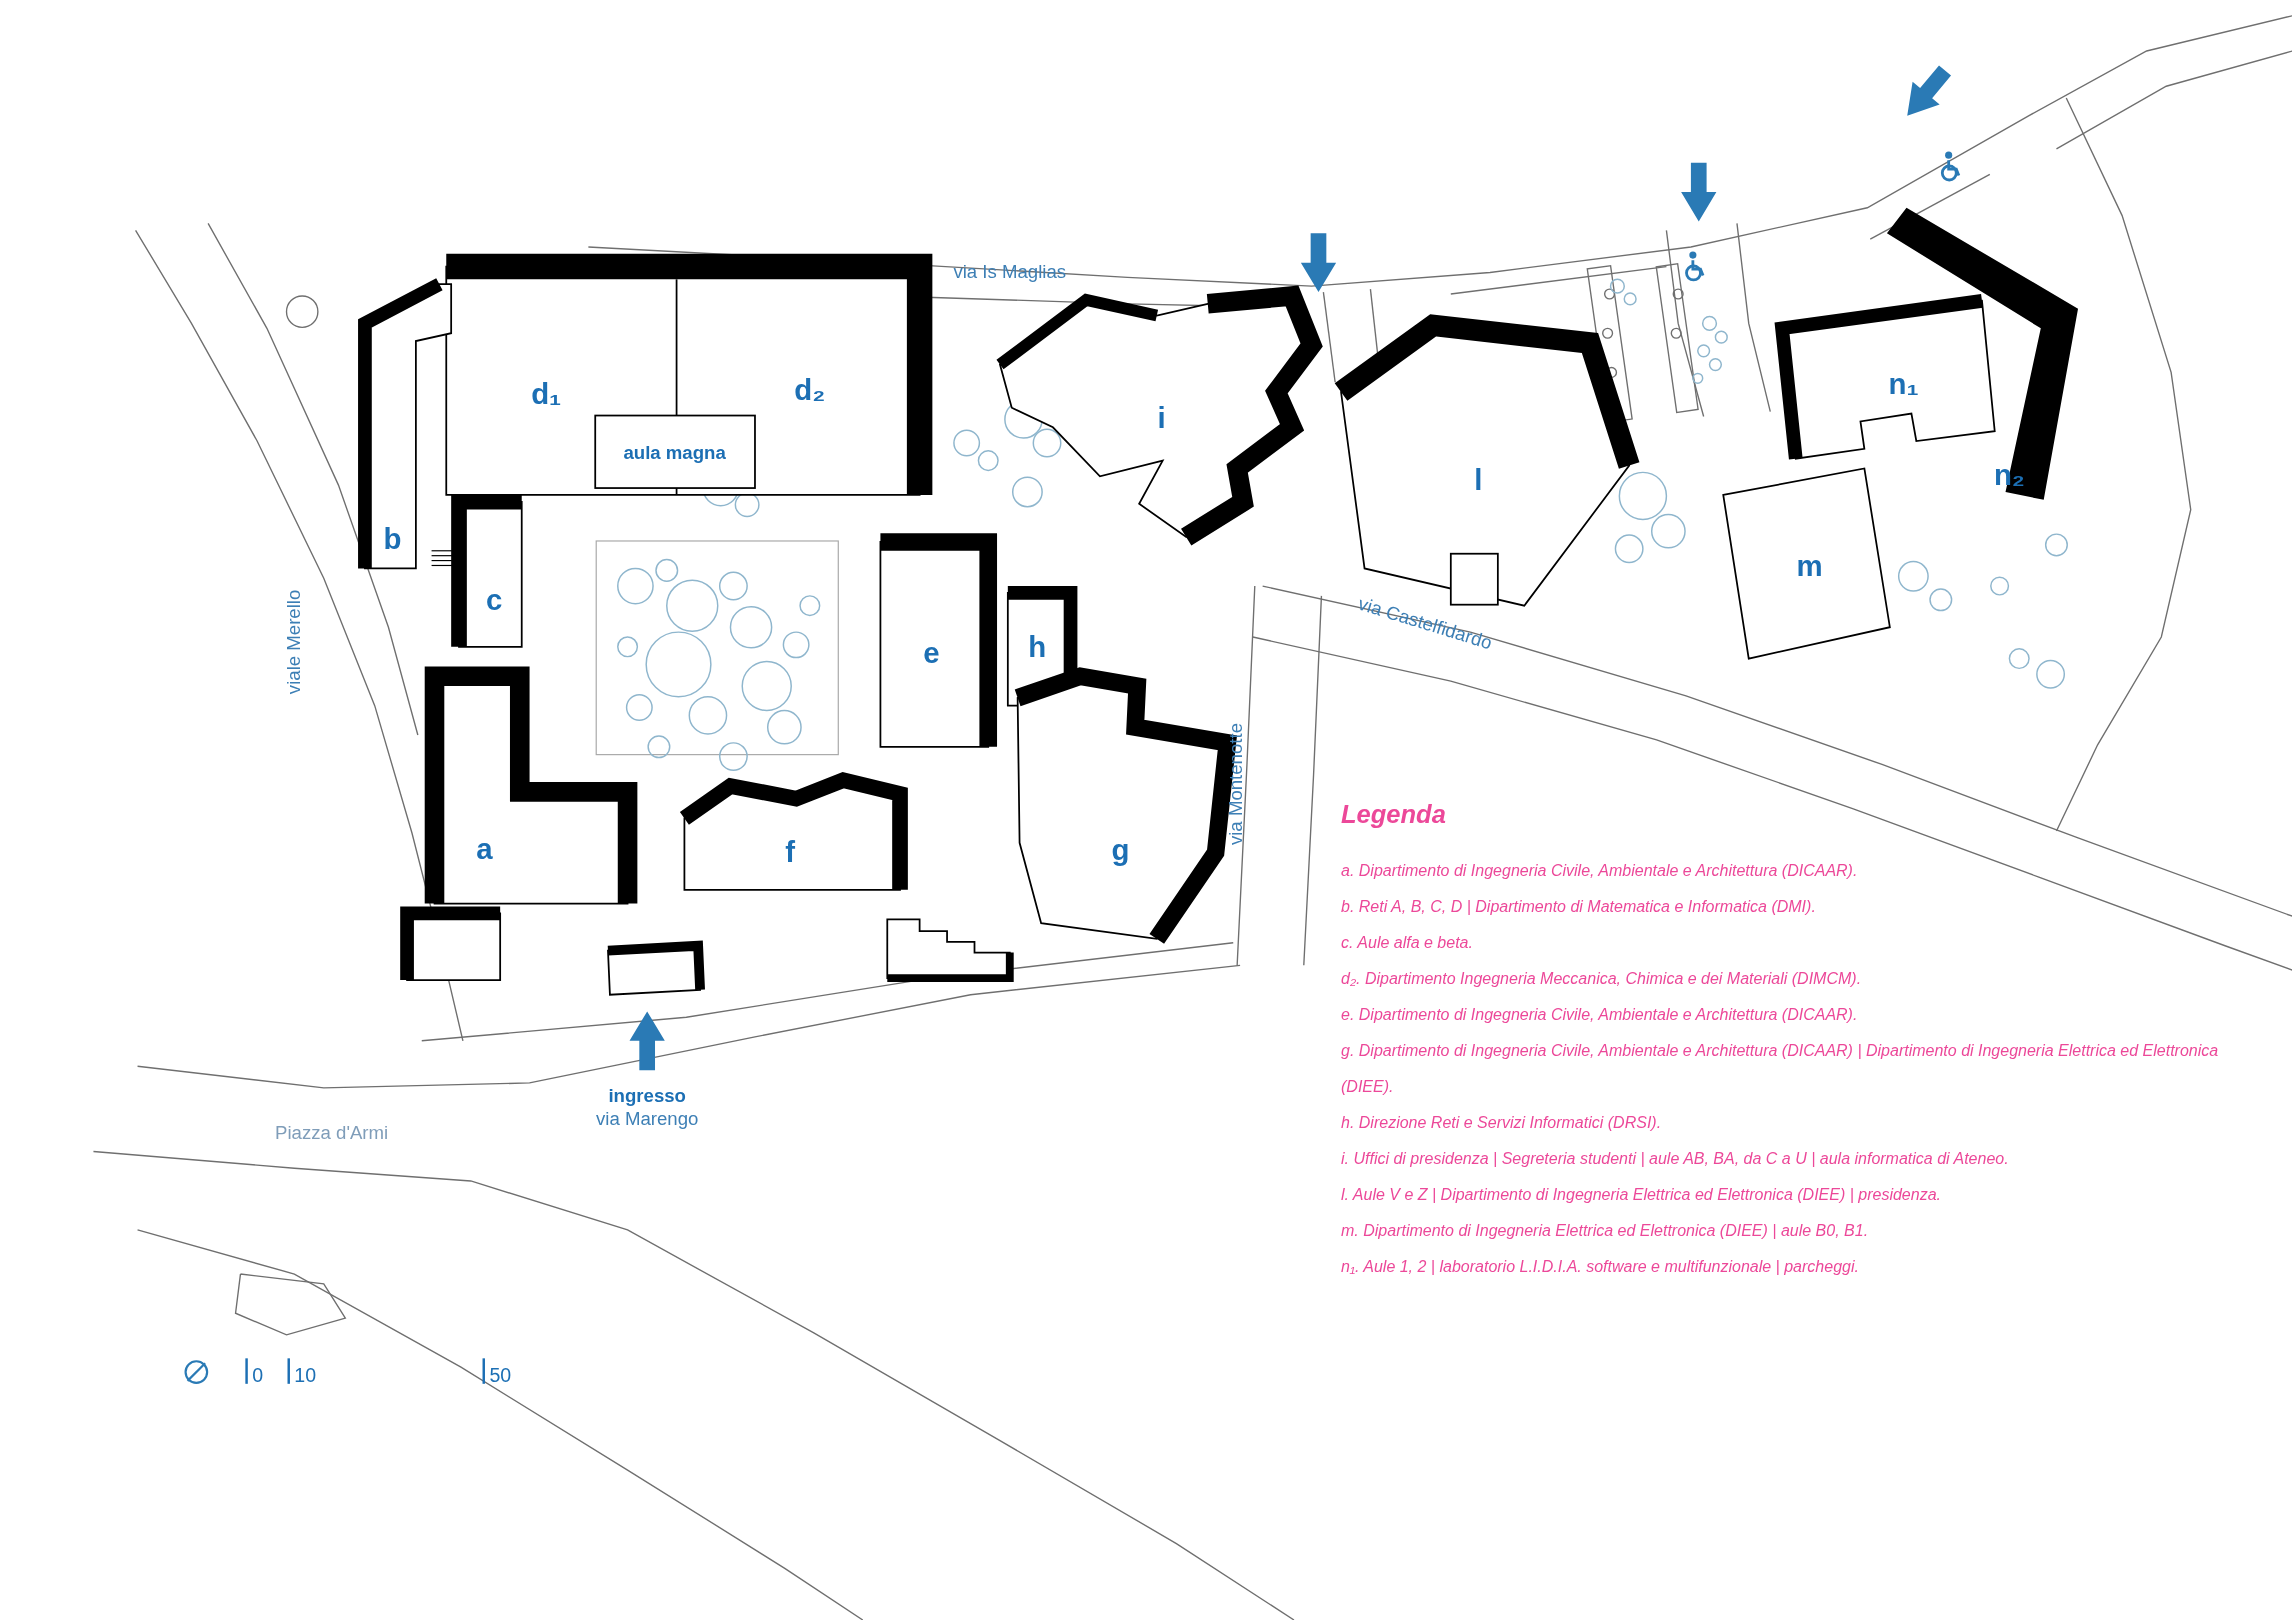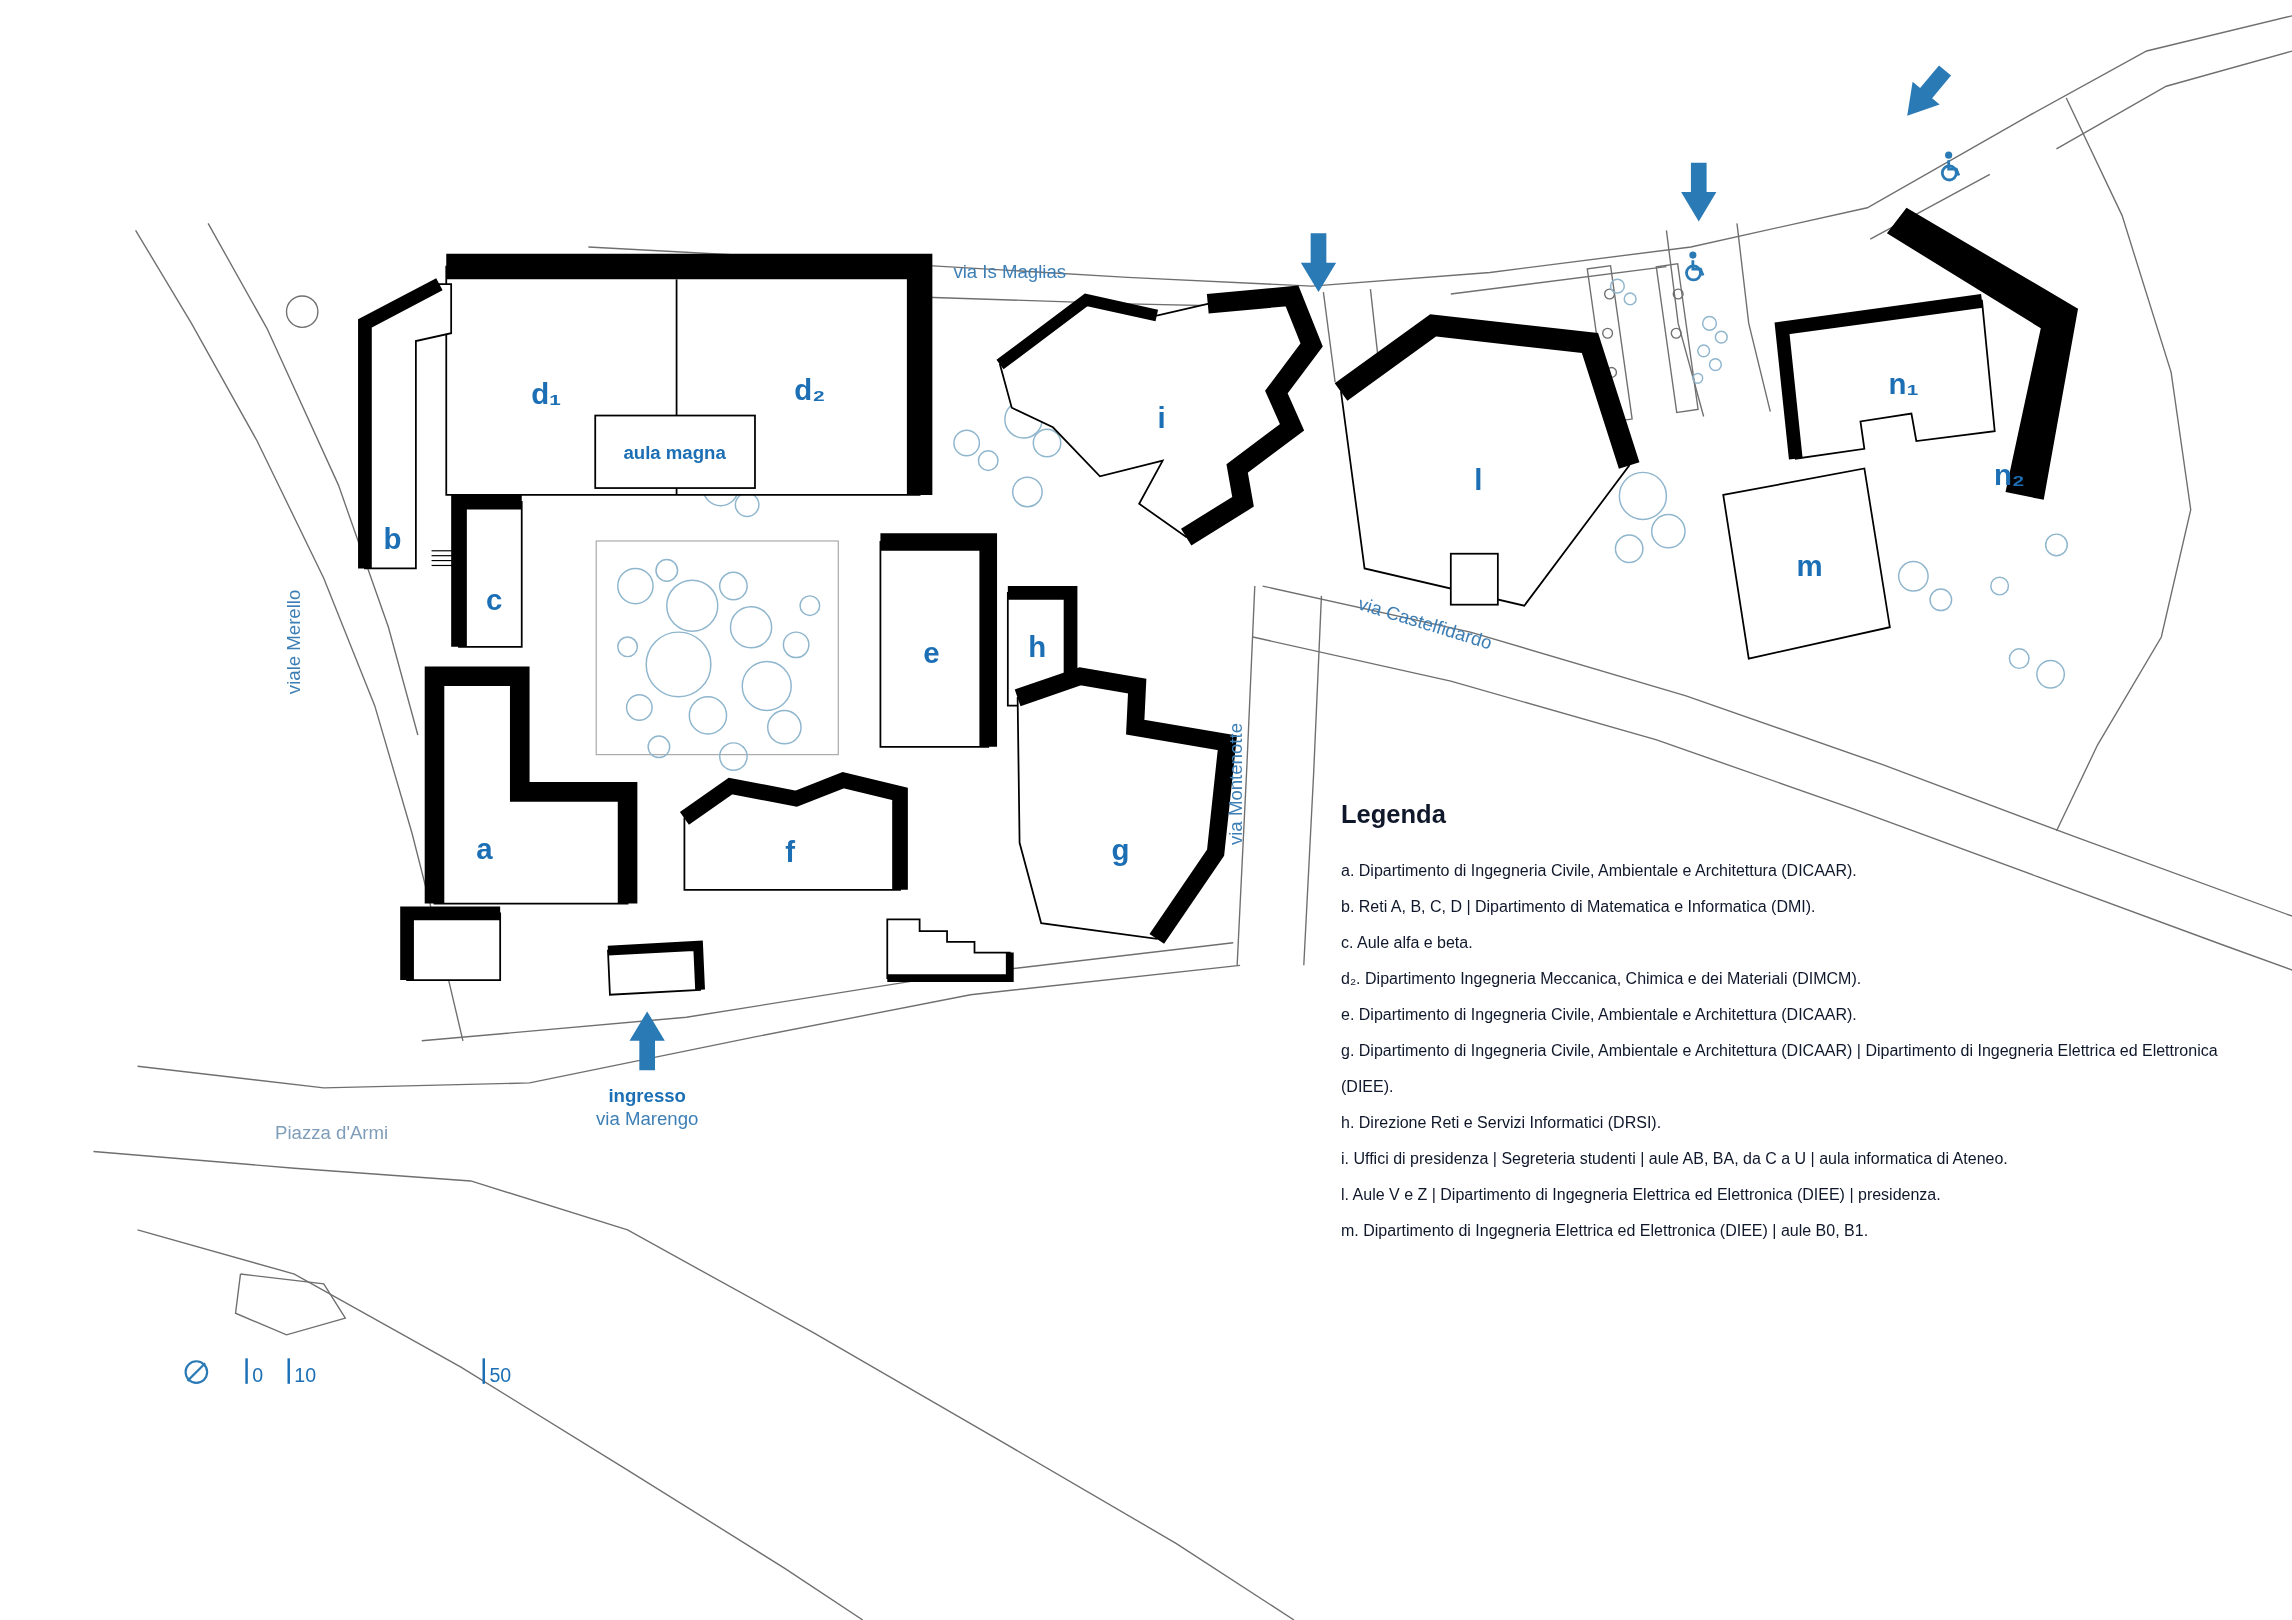--- a/index.html
+++ b/index.html
@@ -15,21 +15,21 @@
   .bldg-label{font-family:"Liberation Sans",sans-serif;font-size:30px;font-weight:600;
               fill:#1c6fb4;text-anchor:middle;}
   .small-blue-bold{font-family:"Liberation Sans",sans-serif;font-size:19px;font-weight:bold;
               fill:#1c6fb4;text-anchor:middle;}
   .street{font-family:"Liberation Sans",sans-serif;font-size:19px;fill:#3d7fb5;text-anchor:middle;}
   .street-muted{font-family:"Liberation Sans",sans-serif;font-size:19px;fill:#7f9db9;text-anchor:middle;}
   .blue-fill{fill:#2a7ab5;}
   .blue-stroke{fill:none;stroke:#2a7ab5;stroke-width:2.2px;}
   .scale-num{font-family:"Liberation Sans",sans-serif;font-size:20px;fill:#1c6fb4;}
   .hatch{stroke:#000;stroke-width:1.2px;}
-  .legend{position:absolute;left:1341px;top:800px;width:887px;color:#0f172a;}
+  .legend{position:absolute;left:1341px;top:800px;width:887px;color:#ec4899;font-style:italic;}
   .legend h2{font-size:25.5px;font-weight:bold;margin:0 0 23.5px 0;font-family:"Liberation Sans",sans-serif;}
   .legend-item{font-size:16px;line-height:36px;}
 </style>
 </head>
 <body>
 
 <div class="stage">
 
 <svg width="2293" height="1620" viewBox="0 0 2339 1653">
 
@@ -258,16 +258,17 @@
   <div class="legend-item"><span>a.</span> <span>Dipartimento di Ingegneria Civile, Ambientale e Architettura (DICAAR).</span></div>
   <div class="legend-item"><span>b.</span> <span>Reti A, B, C, D | Dipartimento di Matematica e Informatica (DMI).</span></div>
   <div class="legend-item"><span>c.</span> <span>Aule alfa e beta.</span></div>
   <div class="legend-item"><span>d₂.</span> <span>Dipartimento Ingegneria Meccanica, Chimica e dei Materiali (DIMCM).</span></div>
   <div class="legend-item"><span>e.</span> <span>Dipartimento di Ingegneria Civile, Ambientale e Architettura (DICAAR).</span></div>
   <div class="legend-item"><span>g.</span> <span>Dipartimento di Ingegneria Civile, Ambientale e Architettura (DICAAR) | Dipartimento di Ingegneria Elettrica ed Elettronica (DIEE).</span></div>
   <div class="legend-item"><span>h.</span> <span>Direzione Reti e Servizi Informatici (DRSI).</span></div>
   <div class="legend-item"><span>i.</span> <span>Uffici di presidenza | Segreteria studenti | aule AB, BA, da C a U | aula informatica di Ateneo.</span></div>
   <div class="legend-item"><span>l.</span> <span>Aule V e Z | Dipartimento di Ingegneria Elettrica ed Elettronica (DIEE) | presidenza.</span></div>
   <div class="legend-item"><span>m.</span> <span>Dipartimento di Ingegneria Elettrica ed Elettronica (DIEE) | aule B0, B1.</span></div>
+  <div class="legend-item"><span>n₁.</span> <span>Aule 1, 2 | laboratorio L.I.D.I.A. software e multifunzionale | parcheggi.</span></div>
 </div>
 
 </div>
 
 
 </body></html>

